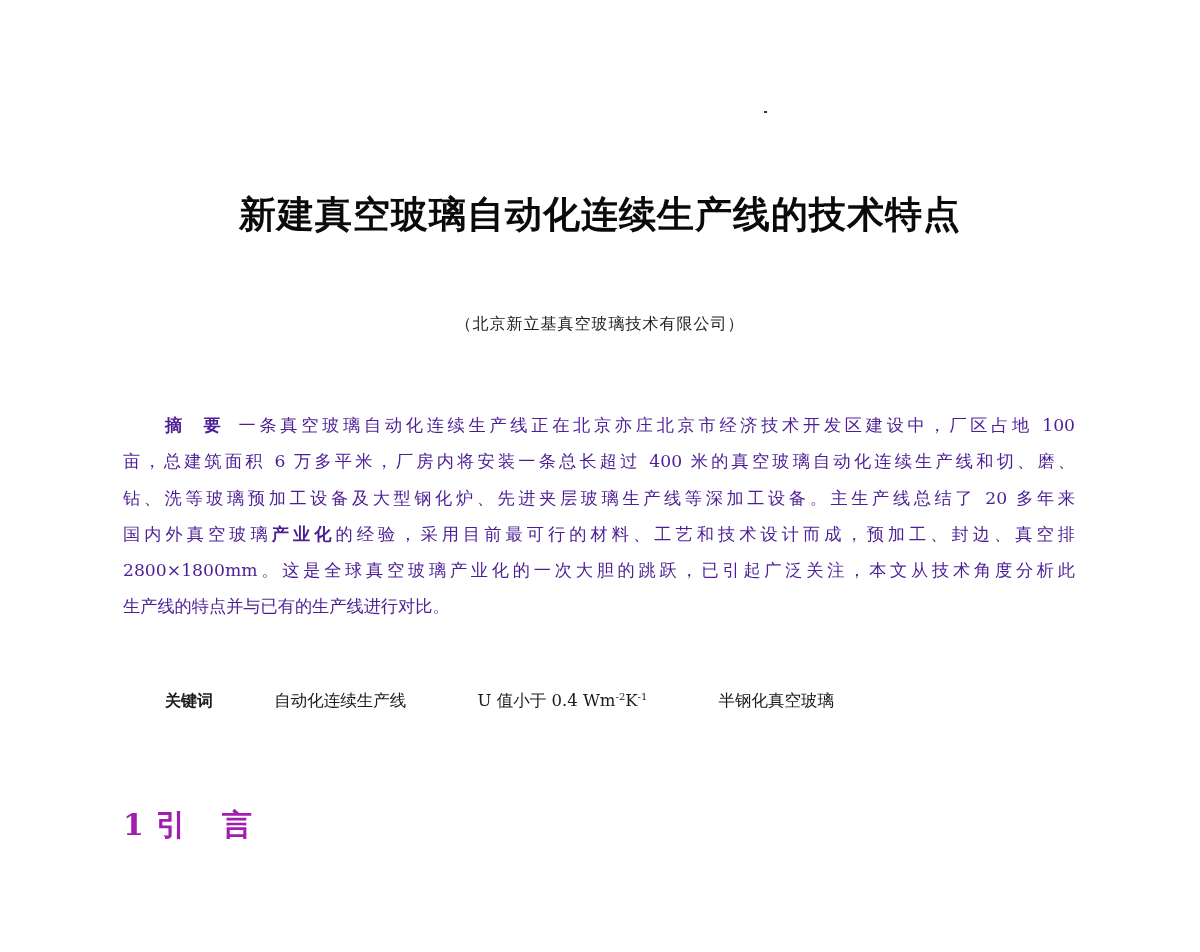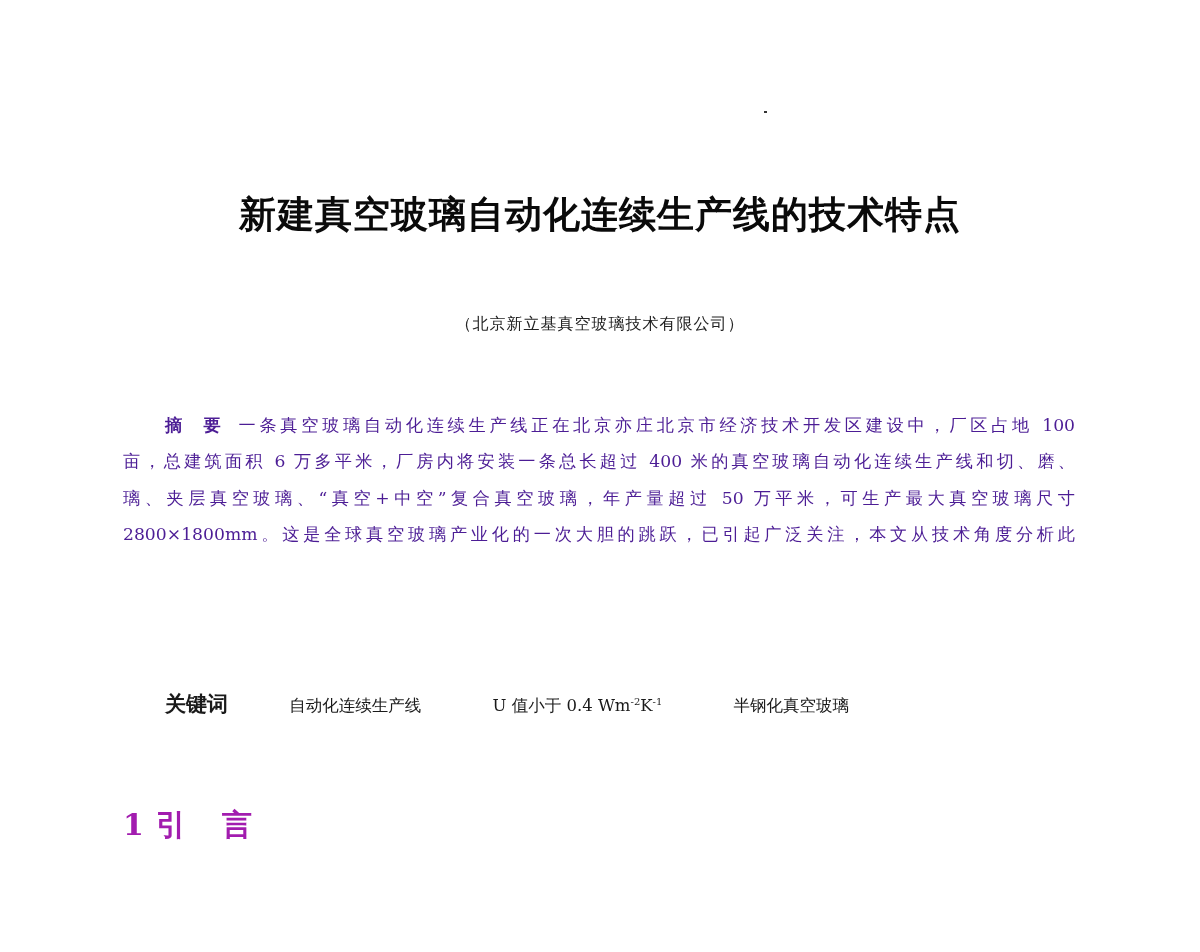--- a/index.html
+++ b/index.html
@@ -33,21 +33,21 @@
   }
   .abstract .line { display: block; white-space: nowrap; height: 36.3px; }
   .abstract .line.last { text-align-last: left; }
   .abs-label { font-family: "DejaVu Sans", sans-serif; font-weight: bold; margin-left: 42px; margin-right: 10px; letter-spacing: 4px; }
   .bold-seg { font-weight: bold; }
   sup { font-size: 10px; vertical-align: 6px; line-height: 0; }
   .keywords {
     position: absolute; left: 165px; top: 690px;
     font-size: 16.5px; color: #1a1a1a; white-space: nowrap;
   }
-  .kw-label { font-family: "DejaVu Sans", sans-serif; font-weight: bold; font-size: 21px; margin-right: 12px; }
+  .kw-label { font-family: "DejaVu Sans", sans-serif; font-weight: bold; font-size: 16px; margin-right: 12px; }
   .kw-item { margin-right: 22px; margin-left: 44px; }
   .section-heading {
     position: absolute; left: 123px; top: 805px;
     font-family: "DejaVu Sans", sans-serif; font-weight: bold; font-size: 30px; color: #a21caf;
     white-space: nowrap;
   }
   .sec-num { font-family: "DejaVu Serif", serif; margin-right: 12px; }
   .sec-title { letter-spacing: 36px; }
   .body-text {
     position: absolute; left: 123px; width: 952px; top: 873px;
@@ -61,22 +61,24 @@
 
 <div class="page">
   <div class="scan-dot"></div>
 
   <div class="title">新建真空玻璃自动化连续生产线的技术特点</div>
   <div class="affil">（北京新立基真空玻璃技术有限公司）</div>
 
   <div class="abstract">
     <span class="line"><span class="abs-label">摘 要</span><span>一条真空玻璃自动化连续生产线正在北京亦庄北京市经济技术开发区建设中，厂区占地 100</span></span>
     <span class="line">亩，总建筑面积 6 万多平米，厂房内将安装一条总长超过 400 米的真空玻璃自动化连续生产线和切、磨、</span>
-    <span class="line">璃、夹层真空玻璃、“真空+中空”复合真空玻璃，年产量超过 50 万平米，可生产最大真空玻璃尺寸</span>
+    <span class="line">钻、洗等玻璃预加工设备及大型钢化炉、先进夹层玻璃生产线等深加工设备。主生产线总结了 20 多年来</span>
+    <span class="line"><span>国内外真空玻璃</span><span class="bold-seg">产业化</span><span>的经验，采用目前最可行的材料、工艺和技术设计而成，预加工、封边、真空排</span></span>
     <span class="line">2800×1800mm。这是全球真空玻璃产业化的一次大胆的跳跃，已引起广泛关注，本文从技术角度分析此</span>
+    <span class="line last">生产线的特点并与已有的生产线进行对比。</span>
   </div>
 
   <div class="keywords">
     <span class="kw-label">关键词</span>
     <span class="kw-item">自动化连续生产线</span>
     <span class="kw-item"><span>U 值小于 0.4 Wm</span><sup>-2</sup><span>K</span><sup>-1</sup></span>
     <span class="kw-item">半钢化真空玻璃</span>
   </div>
 
   <div class="section-heading">

